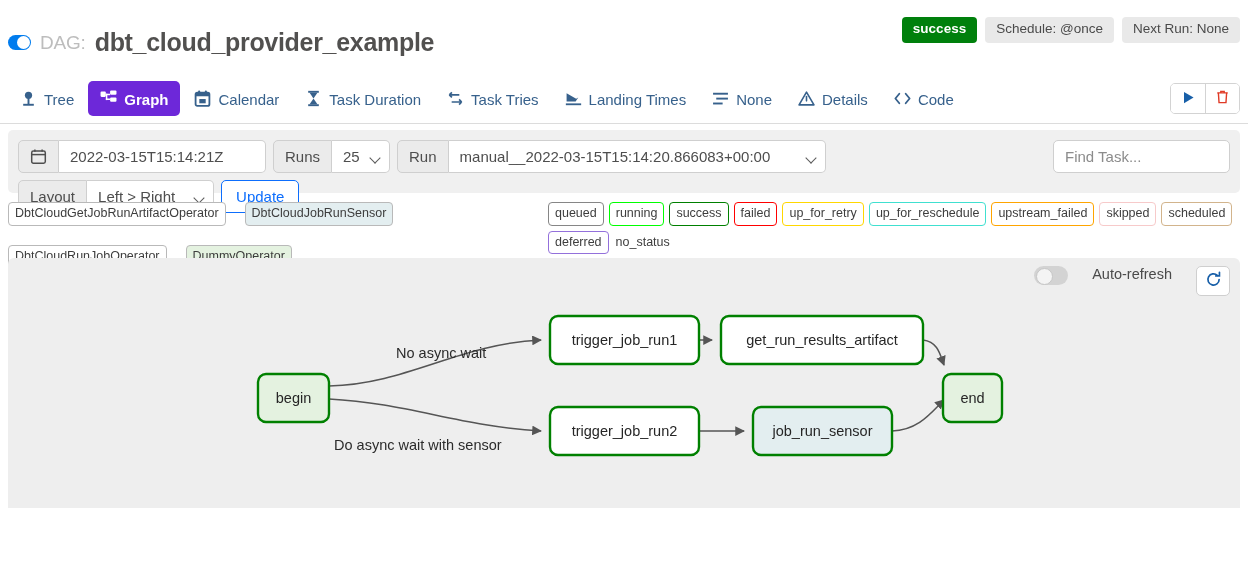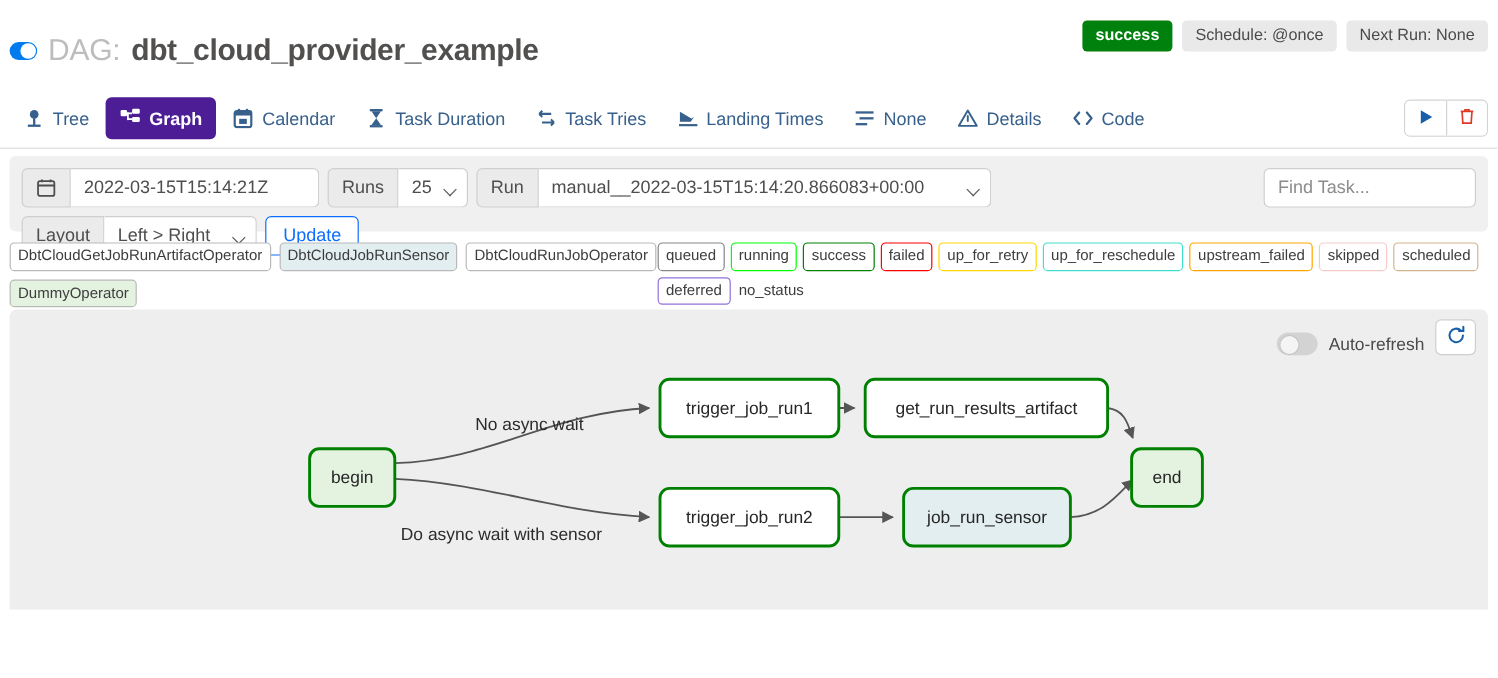--- a/index.html
+++ b/index.html
@@ -33,21 +33,21 @@
   }
   .toggle-pill::after {
     content: "";
     position: absolute;
     right: 1px; top: 1px;
     width: 13px; height: 13px;
     border-radius: 50%;
     background: #ffffff;
   }
   .dag-label {
-    font-size: 25px;
+    font-size: 19px;
     color: #bdbdbd;
     font-weight: 400;
     letter-spacing: -0.2px;
   }
   .dag-name {
     font-size: 25px;
     font-weight: bold;
     color: #51504f;
     letter-spacing: -0.3px;
   }
@@ -88,21 +88,21 @@
     display: flex; align-items: flex-end; gap: 7px;
     padding: 9px 12px;
     font-size: 15px;
     color: #37618c;
     border-radius: 5px;
     cursor: pointer;
     white-space: nowrap;
     line-height: 1;
   }
   .tab.active {
-    background: #4c1d95;
+    background: #6d28d9;
     color: #ffffff;
     font-weight: bold;
   }
   .tab .ic { display: flex; width: 17px; height: 17px; flex: none; }
   .tab svg { width: 17px; height: 17px; display: block; }
   .tab-actions {
     position: absolute;
     right: 8px; top: 11px;
     display: flex;
     border: 1px solid #d3d3d3;
@@ -195,21 +195,21 @@
   
   .legend {
     margin: 9px 8px 0;
     position: relative;
     height: 48px;
   }
   .legend-col-ops {
     position: absolute;
     left: 0; top: 0;
     width: 540px;
-    display: flex; flex-wrap: wrap; gap: 7px;
+    display: flex; flex-wrap: wrap; gap: 19px;
   }
   .legend-col-states {
     position: absolute;
     left: 540px; top: 0;
     right: 0;
     display: flex; flex-wrap: wrap; gap: 5px; align-items: center;
   }
   .chip {
     font-size: 12.5px;
     line-height: 1;
@@ -231,21 +231,21 @@
     margin: 8px 8px 0;
     background: #eeeeee;
     border-radius: 6px 6px 0 0;
     position: relative;
     height: 250px;
     overflow: hidden;
   }
   .graph-controls {
     position: absolute;
     right: 10px; top: 8px;
-    display: flex; align-items: flex-end; gap: 9px;
+    display: flex; align-items: flex-start; gap: 24px;
     z-index: 5;
   }
   .switch {
     width: 34px; height: 19px;
     border-radius: 10px;
     background: #d3d3d3;
     position: relative;
     cursor: pointer;
     flex: none;
   }

